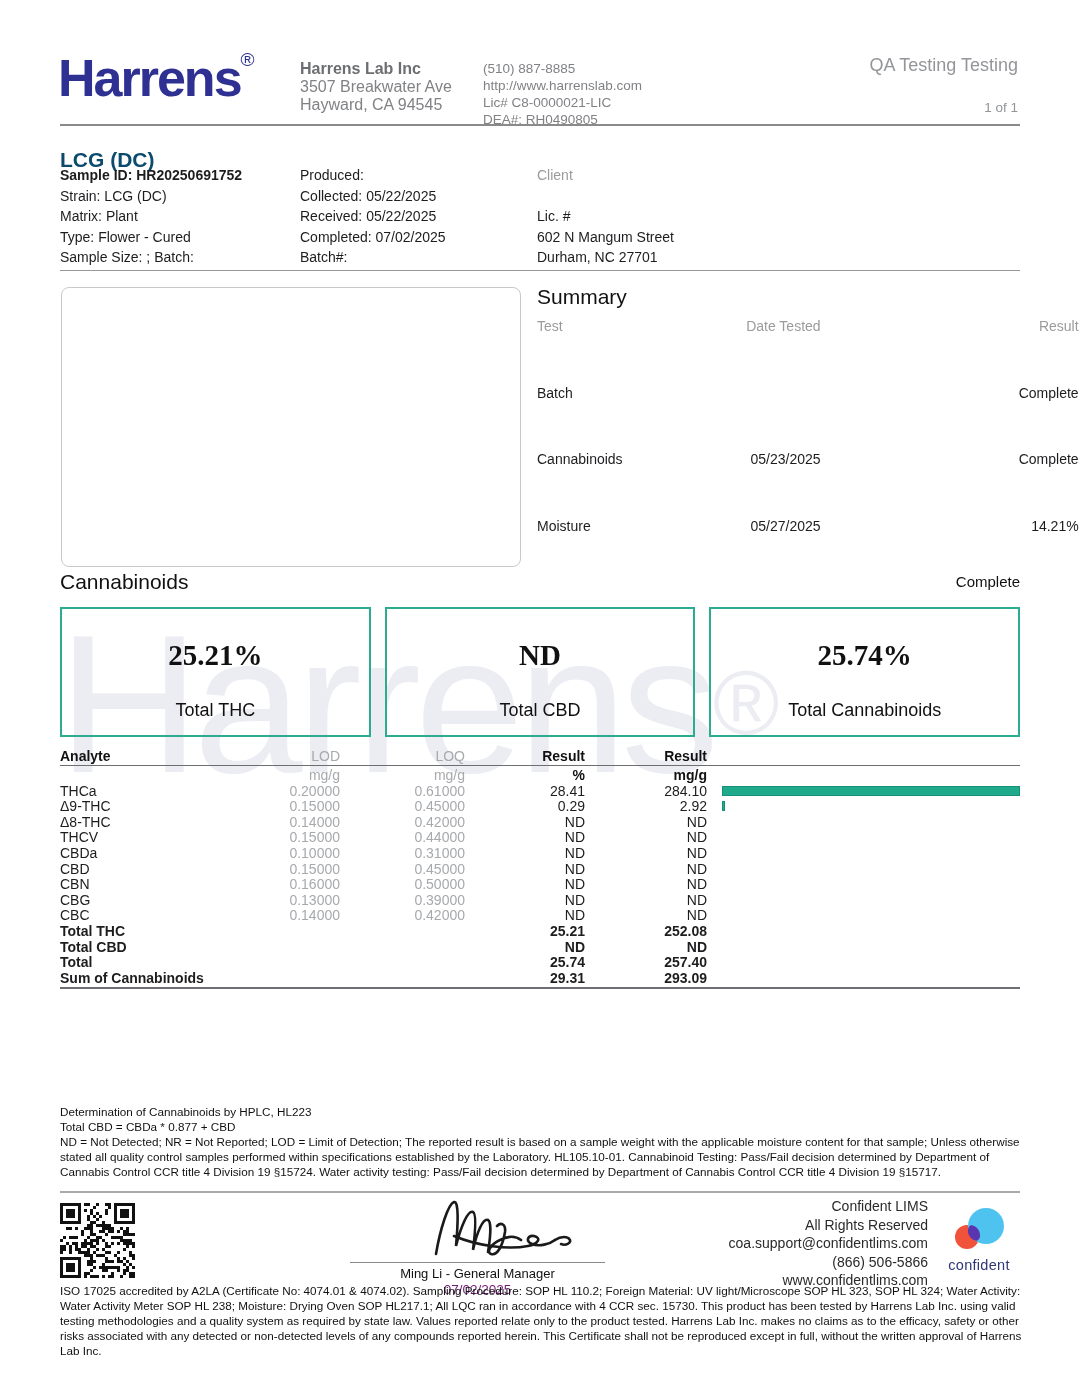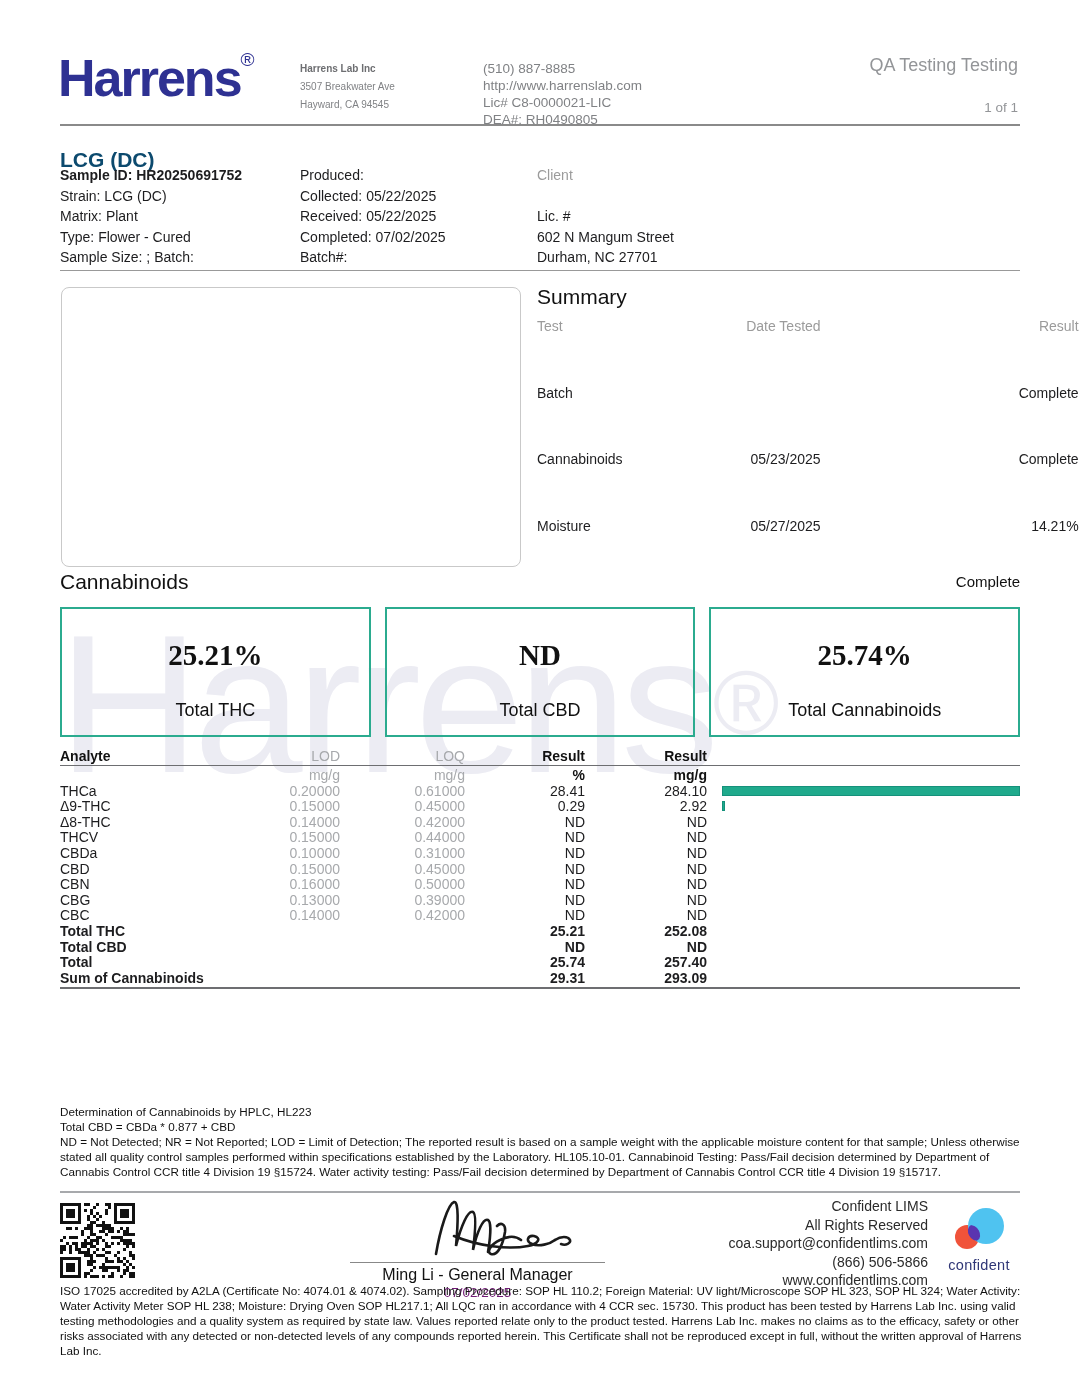--- a/index.html
+++ b/index.html
@@ -10,21 +10,21 @@
   
   .watermark { position:absolute; left:58px; top:592px; width:1000px; white-space:nowrap;
     color:#ececf3; font-size:196px; font-weight:400; letter-spacing:-6px; z-index:0; }
   .watermark .wm-reg { font-size:90px; vertical-align:38px; letter-spacing:0; }
 
   .abs { position:absolute; z-index:1; }
 
   
   .logo { left:58px; top:48px; color:#2e3192; font-size:52px; font-weight:600; letter-spacing:-2px; }
   .logo .reg { font-size:19px; vertical-align:30px; font-weight:400; letter-spacing:0; }
-  .labinfo { left:300px; top:60px; font-size:10px; line-height:18px; color:#808285; }
+  .labinfo { left:300px; top:60px; font-size:16px; line-height:18px; color:#808285; }
   .labinfo .b { font-weight:700; color:#6d6e71; }
   .contact { left:483px; top:60px; font-size:13.5px; line-height:17px; color:#808285; }
   .reporttype { right:62px; top:55px; font-size:18px; color:#939598; }
   .pagenum { right:62px; top:100px; font-size:13.5px; color:#939598;text-align:center; }
   .rule1 { left:60px; top:124px; width:960px; border-top:2px solid #8a8a8a; }
 
   .doc-title { left:60px; top:148px; font-size:21px; font-weight:700; color:#0c4a6e; }
 
   
   .sample { left:60px; top:165px; width:960px; font-size:14px; line-height:20.5px; }
@@ -74,21 +74,21 @@
   .t-bottom { border-top:2px solid #6d6e71; margin-top:2px; }
 
   
   .notes { left:60px; top:1104px; width:960px; font-size:11.7px; line-height:15px; color:#111; }
   .rule3 { left:60px; top:1191px; width:960px; border-top:2px solid #a7a9ac; }
 
   
   .qr { left:60px; top:1203px; width:75px; height:75px; }
   .sig-block { left:350px; top:1196px; width:255px; text-align:center; }
   .sig-line { border-bottom:1.5px solid #888; padding-bottom:0; }
-  .sig-name { font-size:16px; font-weight:500; color:#111; margin-top:3px; }
+  .sig-name { font-size:13px; font-weight:500; color:#111; margin-top:3px; }
   .sig-date { font-size:13.5px; color:#701a75; margin-top:1px; }
   .lims { right:152px; top:1197px; text-align:right; font-size:14px; line-height:18.5px; color:#2a2a2a; }
   .conf-logo { right:62px; top:1205px; width:78px; text-align:center; }
   .conf-logo .word { font-size:14.5px; color:#2f3676; font-weight:500; letter-spacing:0.3px; margin-top:0px; }
 
   .disclaimer { left:60px; top:1283px; width:962px; font-size:11.7px; line-height:15px; color:#111; }
 </style>
 </head>
 <body>
 

